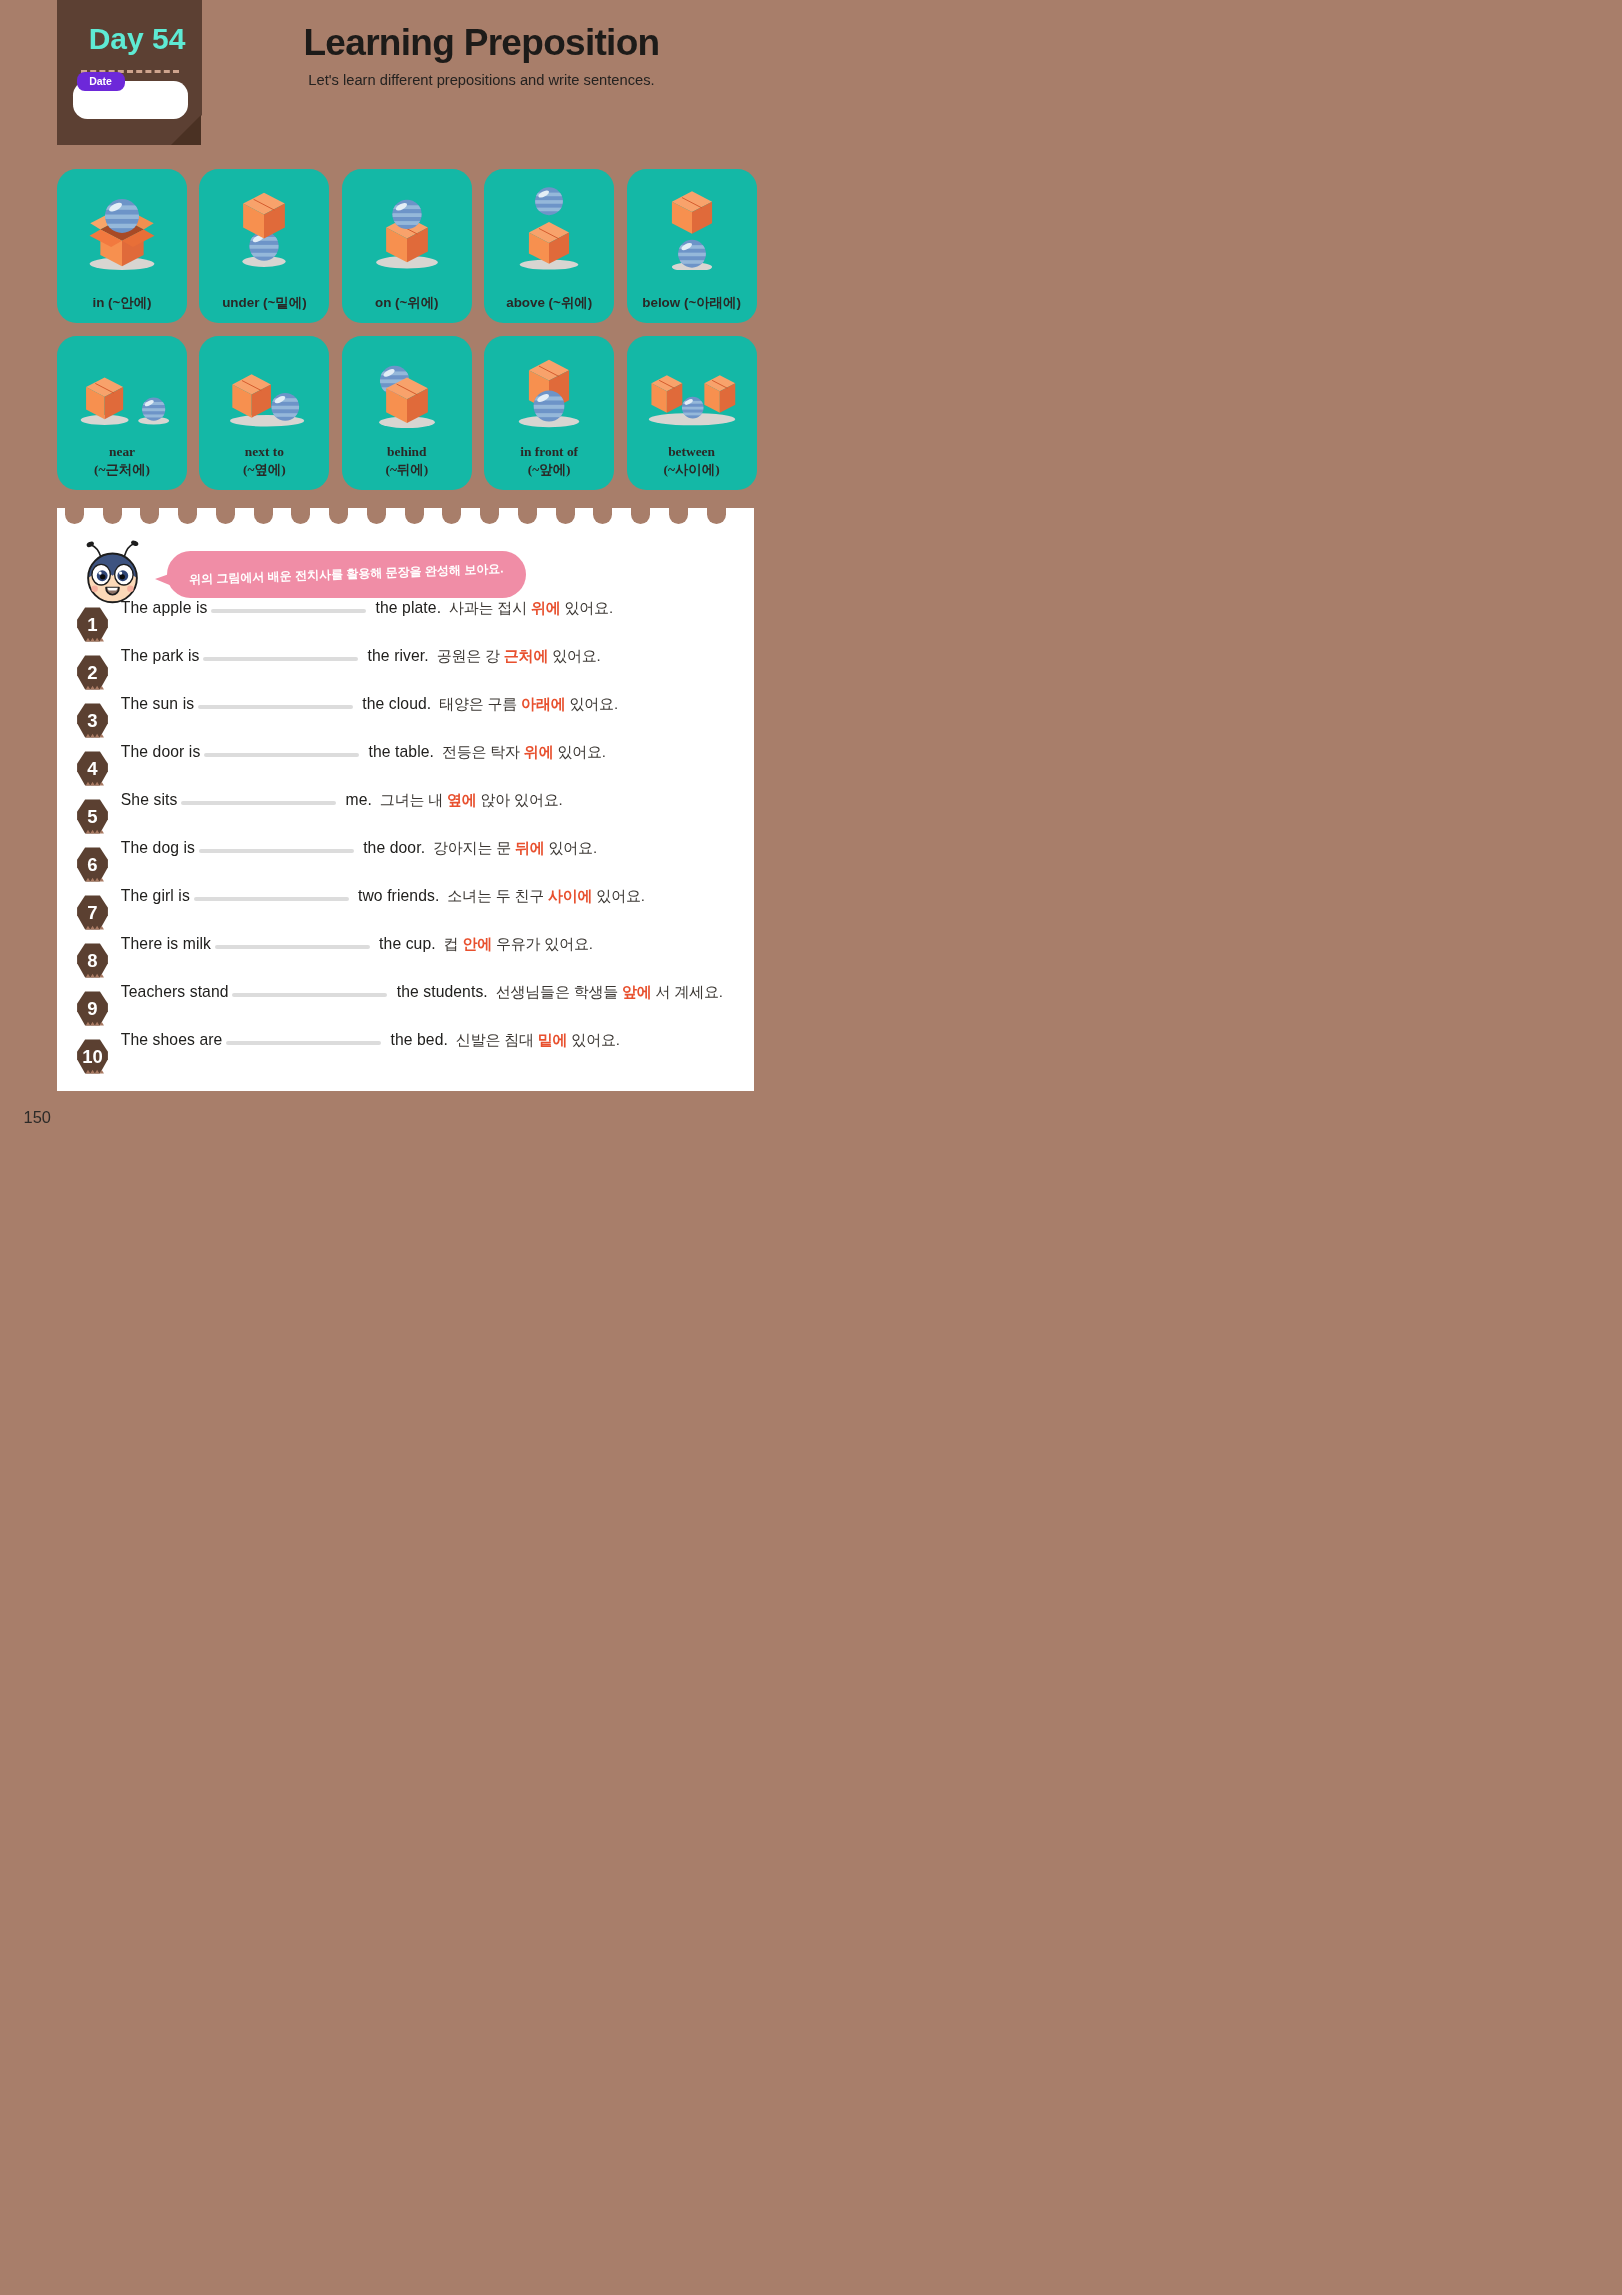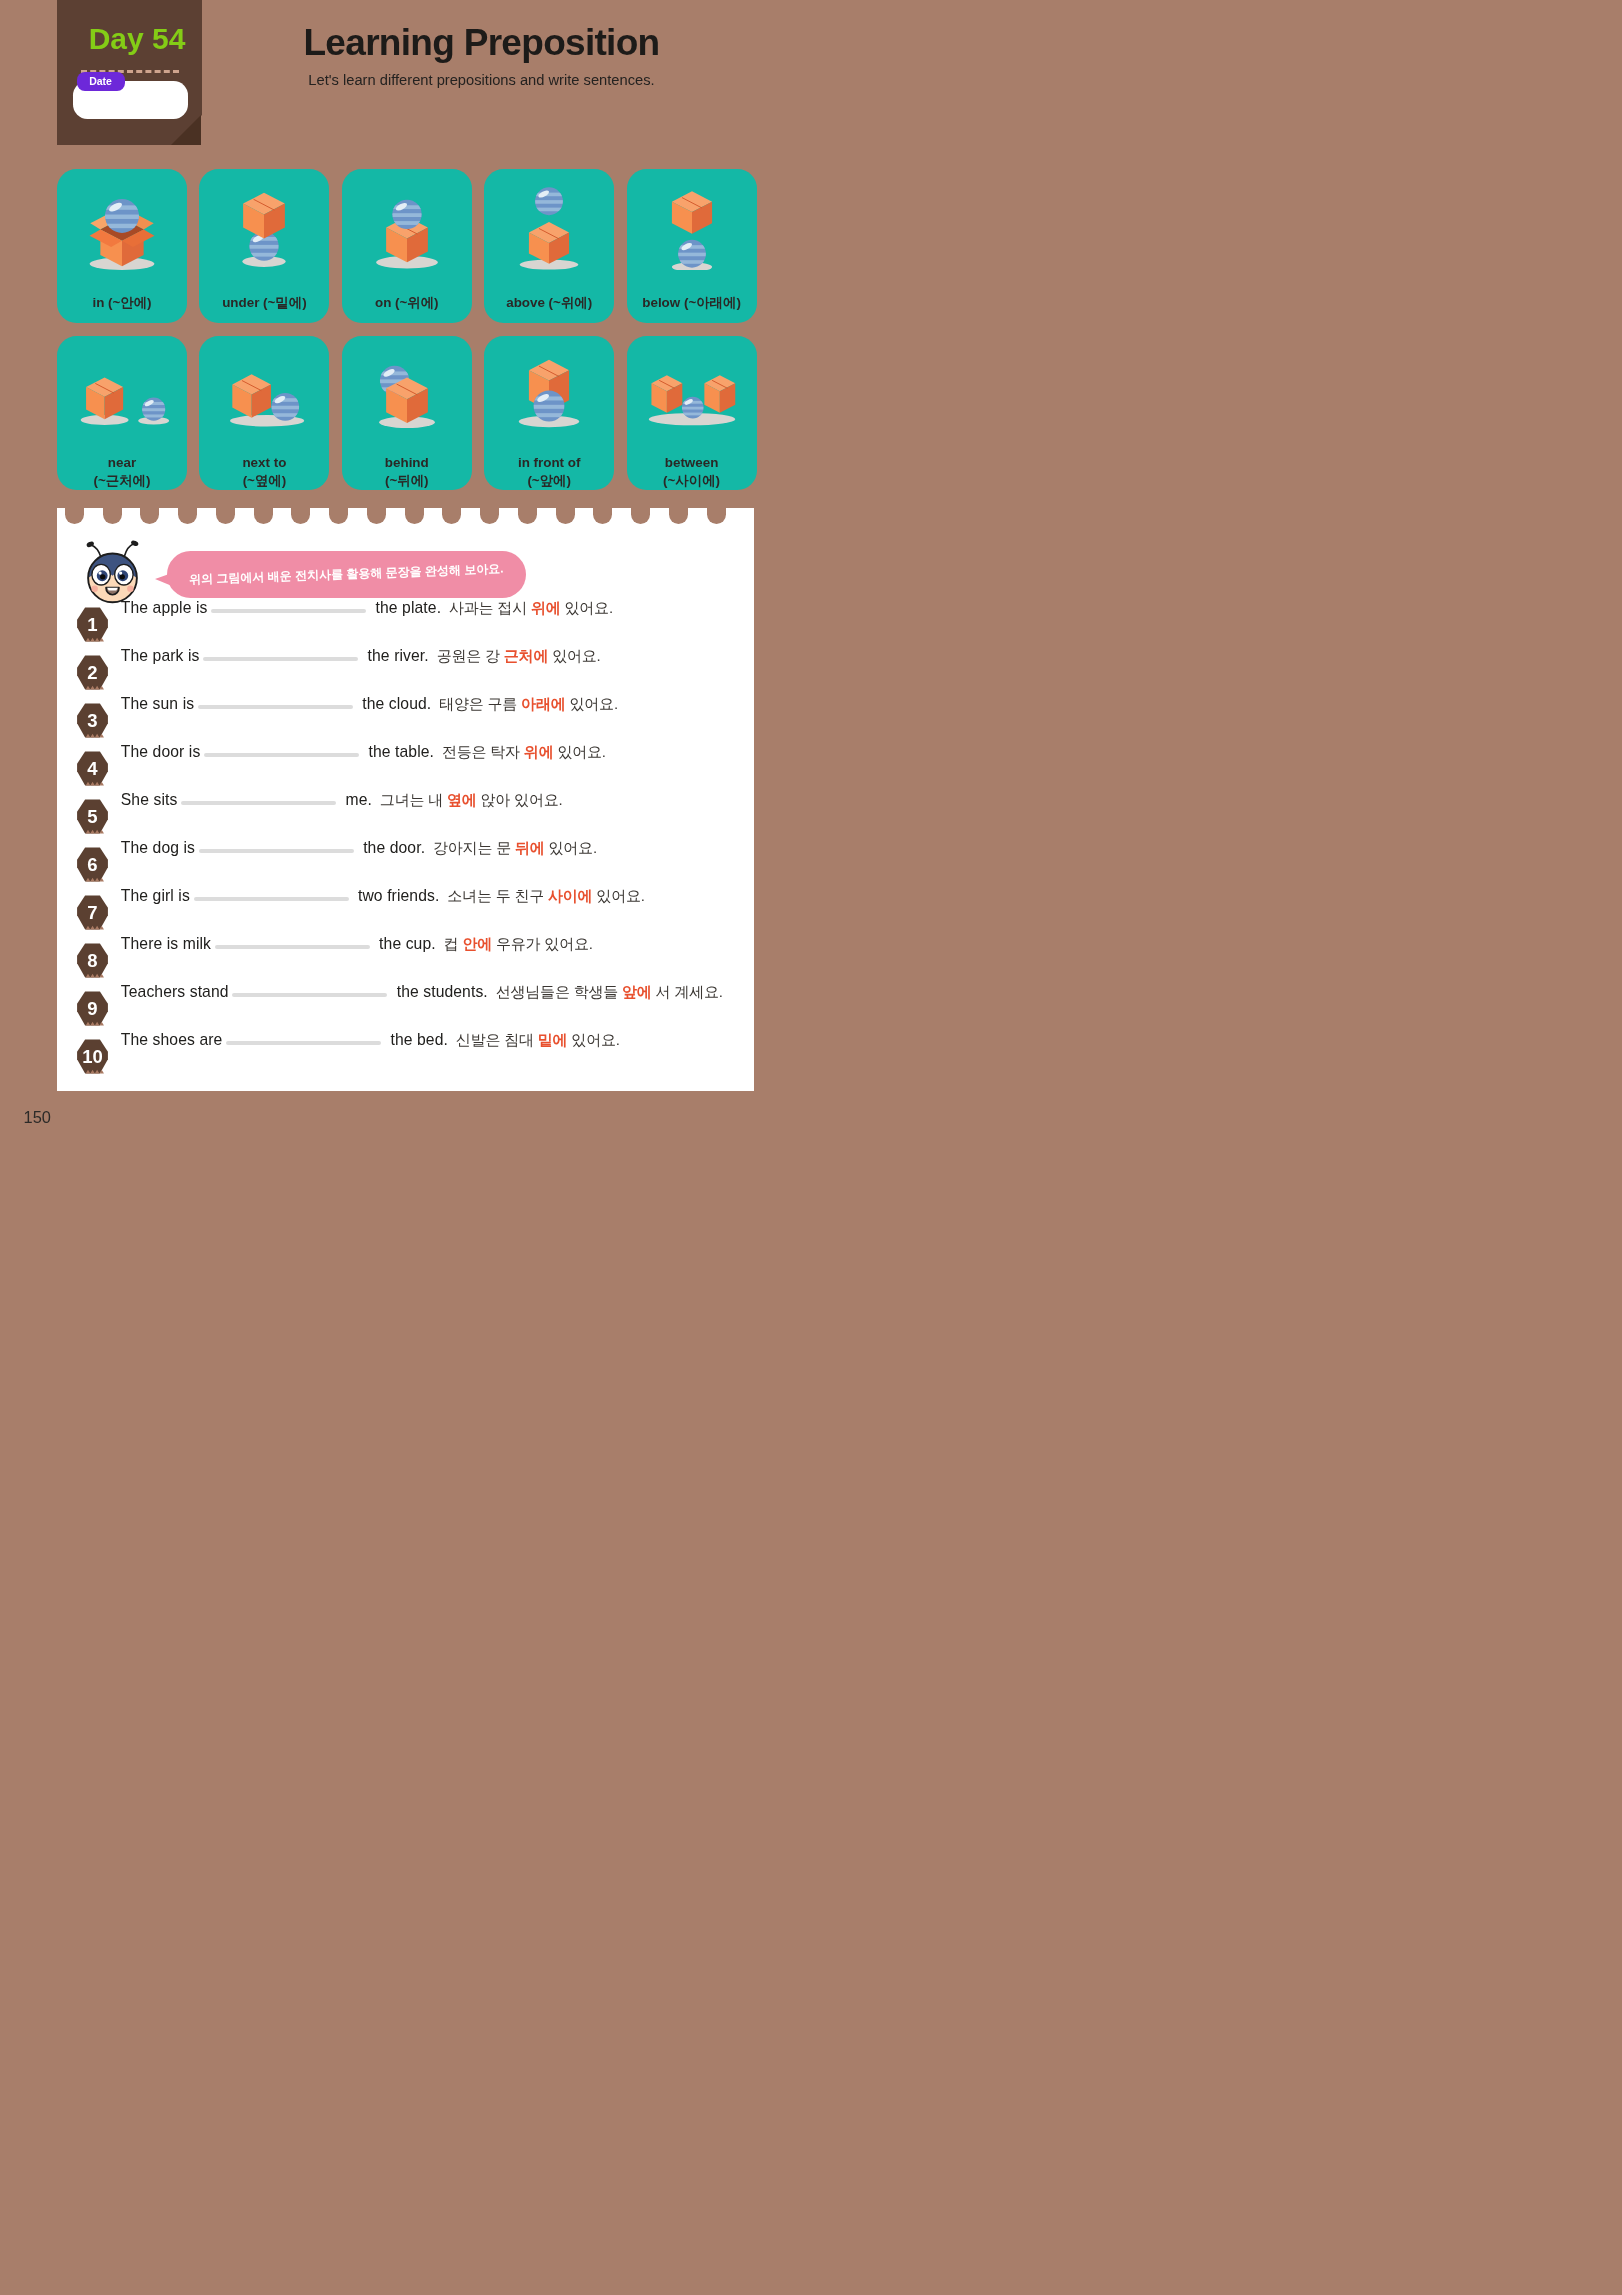--- a/index.html
+++ b/index.html
@@ -15,21 +15,21 @@
     background:#5c4033;
     clip-path:polygon(0 0,100% 0,100% calc(100% - 30px),calc(100% - 30px) 100%,0 100%);
   }
   .day-fold{
     position:absolute;left:171px;top:115px;width:30px;height:30px;
     background:#4a3123;
     clip-path:polygon(100% 0,100% 100%,0 100%);
   }
   .day-title{
     text-align:center;margin-top:22px;
-    color:#84cc16;font-size:30px;font-weight:800;letter-spacing:0;margin-left:15px;
+    color:#5eead4;font-size:30px;font-weight:800;letter-spacing:0;margin-left:15px;
   }
   .day-dashes{
     width:98px;margin:14.4px auto 0 auto;border-top:3.3px dashed #cfa48e;
   }
   .date-wrap{position:absolute;left:15.7px;top:77px;width:115px;height:41px;}
   .date-box{
     position:absolute;left:0;top:3.9px;width:115px;height:38px;
     background:#ffffff;border-radius:14.4px;
   }
   .date-tag{
@@ -54,21 +54,21 @@
     width:130px;height:154px;background:#14b8a6;border-radius:19.6px;
     display:flex;flex-direction:column;align-items:center;
   }
   .card svg{width:116px;height:85px;}
   .card.r1 svg{margin-top:15.7px;}
   .card.r2 svg{margin-top:9.2px;}
   .card-label{
     margin-top:auto;margin-bottom:11.8px;text-align:center;
     color:#2a2826;font-size:13.4px;font-weight:700;line-height:1.3;white-space:nowrap;
   }
-  .card.r2 .card-label{margin-bottom:1px;}
+  .card.r2 .card-label{margin-bottom:12px;font-family:Liberation Serif, serif;}
   
   .sheet{
     position:absolute;left:57px;top:508px;width:697px;height:583px;background:#ffffff;
   }
   .tooth{
     position:absolute;top:0;width:19px;height:16.4px;background:#a87e6a;
     border-radius:0 0 9.8px 9.8px;
   }
   .bubble-row{position:absolute;left:19.6px;top:29px;width:654px;height:72px;}
   .bee{position:absolute;left:3.9px;top:2.6px;width:65px;height:68px;}

